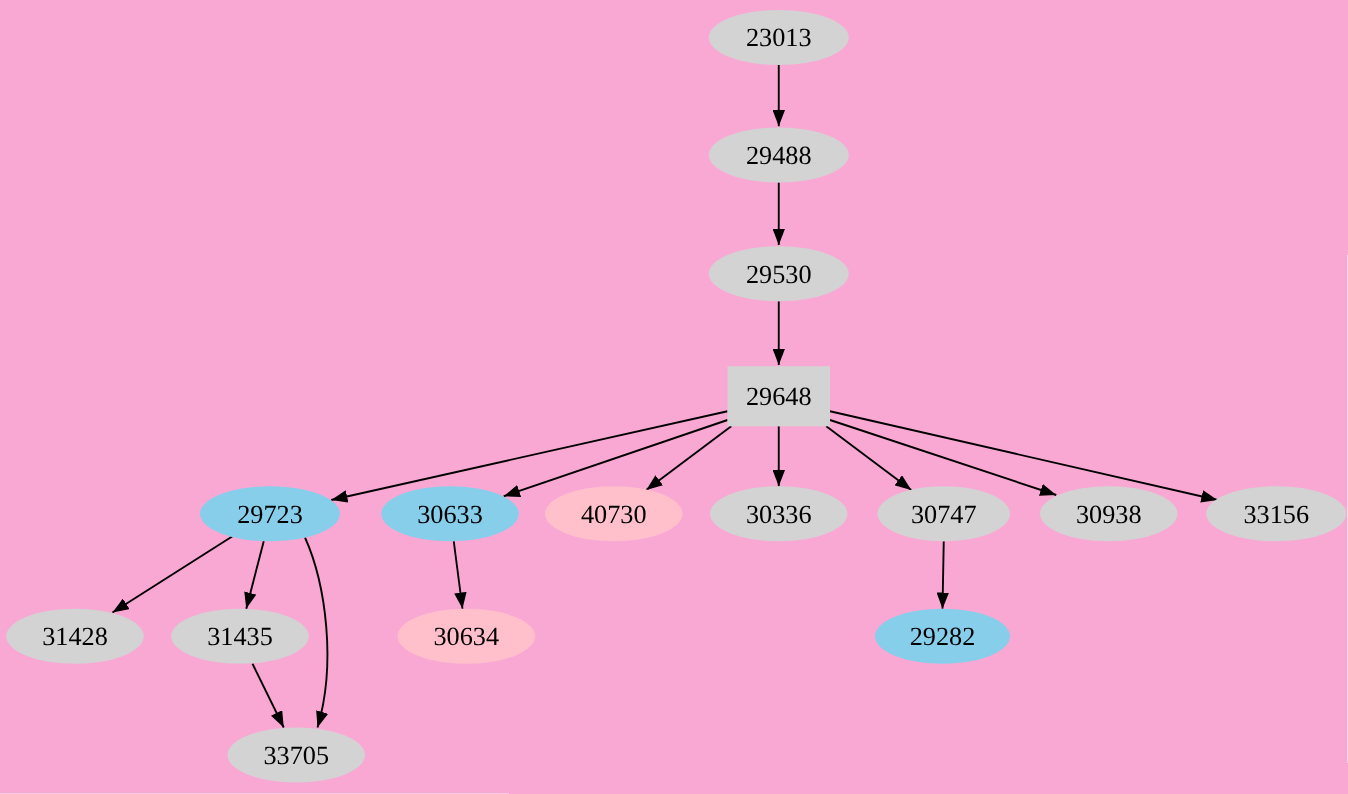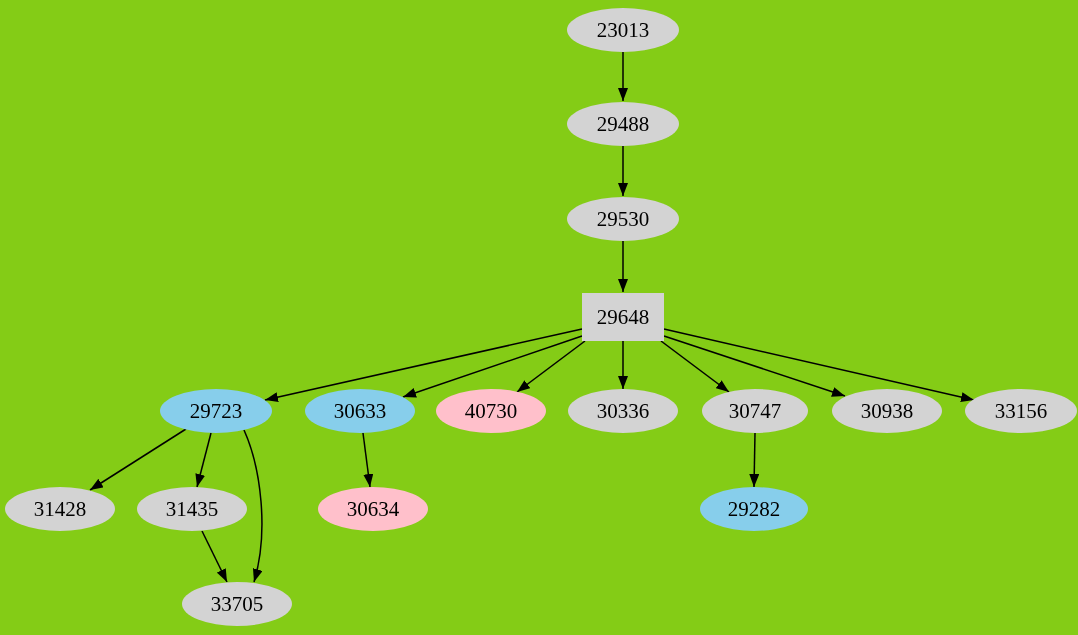--- a/index.html
+++ b/index.html
@@ -1,20 +1,20 @@
 <!DOCTYPE html>
 <html><head>
 <meta charset="utf-8">
 <style>
   html, body { margin: 0; padding: 0; background: #ffffff; }
   .stage {
     position: relative;
     width: 1078px;
     height: 635px;
-    background: #84cc16;
+    background: #f9a8d4;
     overflow: hidden;
   }
   svg { display: block; }
   .edges path {
     fill: none;
     stroke: #000000;
     stroke-width: 1.5;
   }
   #arrowhead path { fill: #000000; stroke: none; }
   .nodes text {

